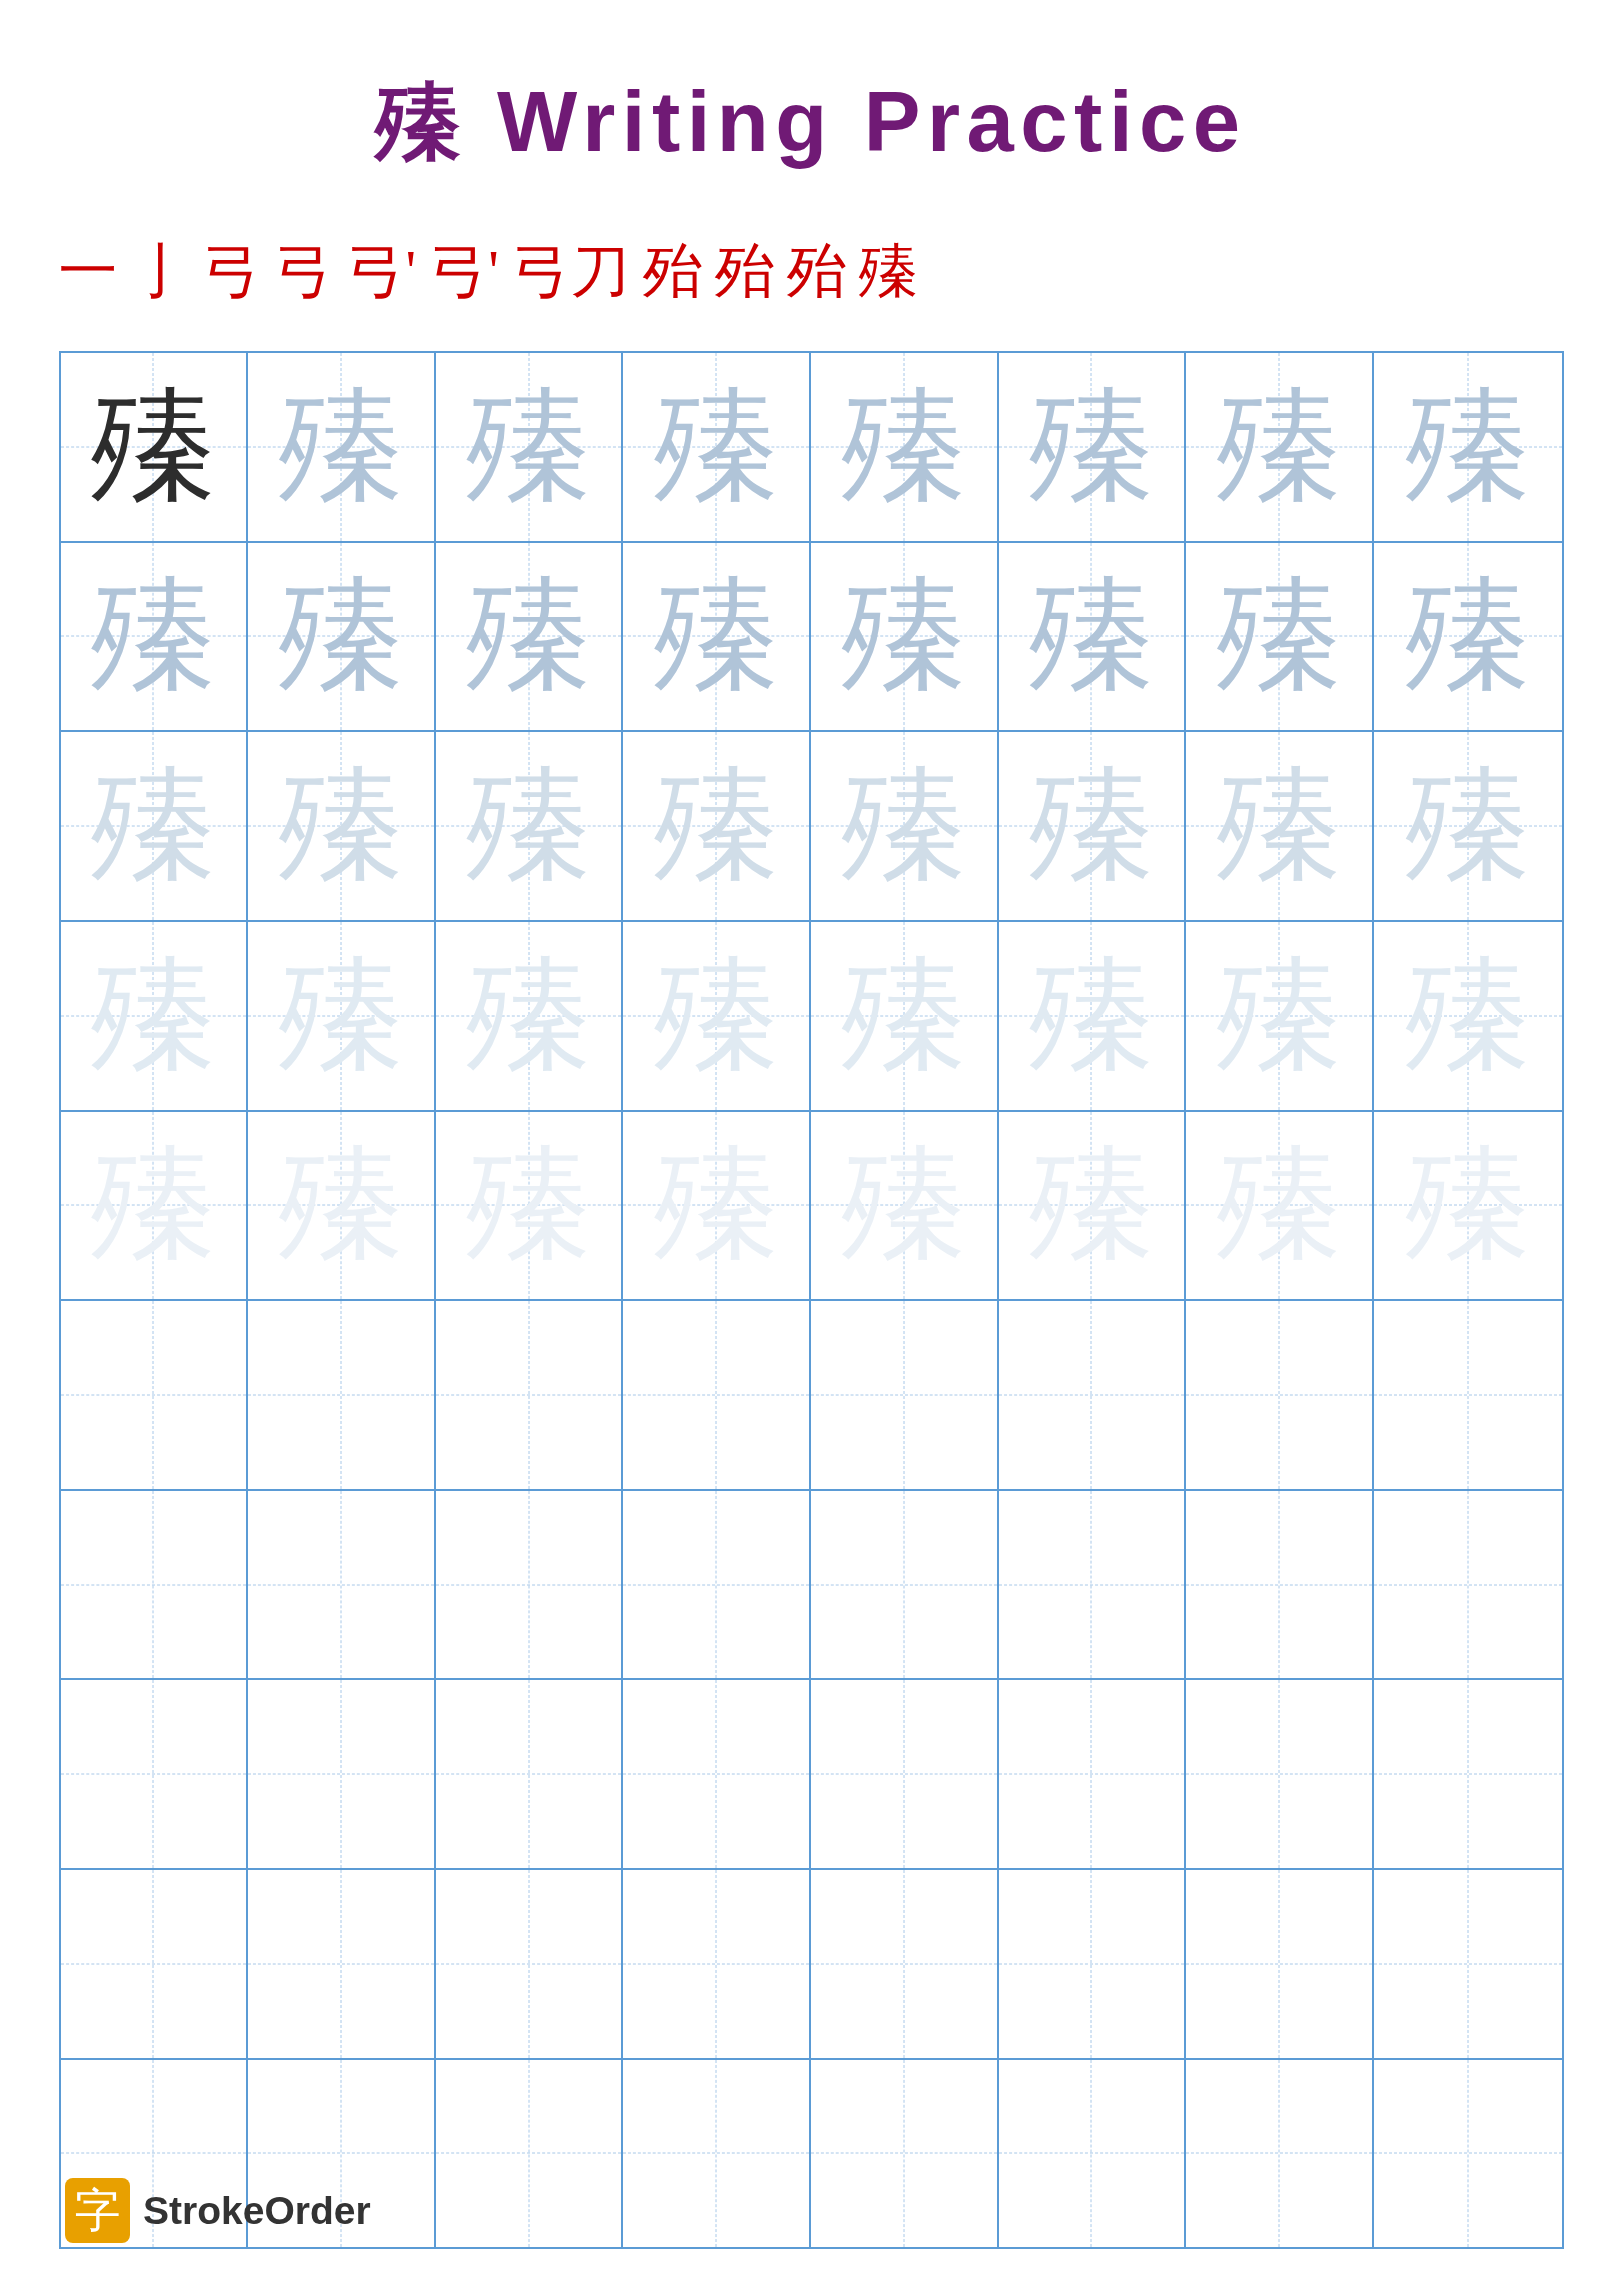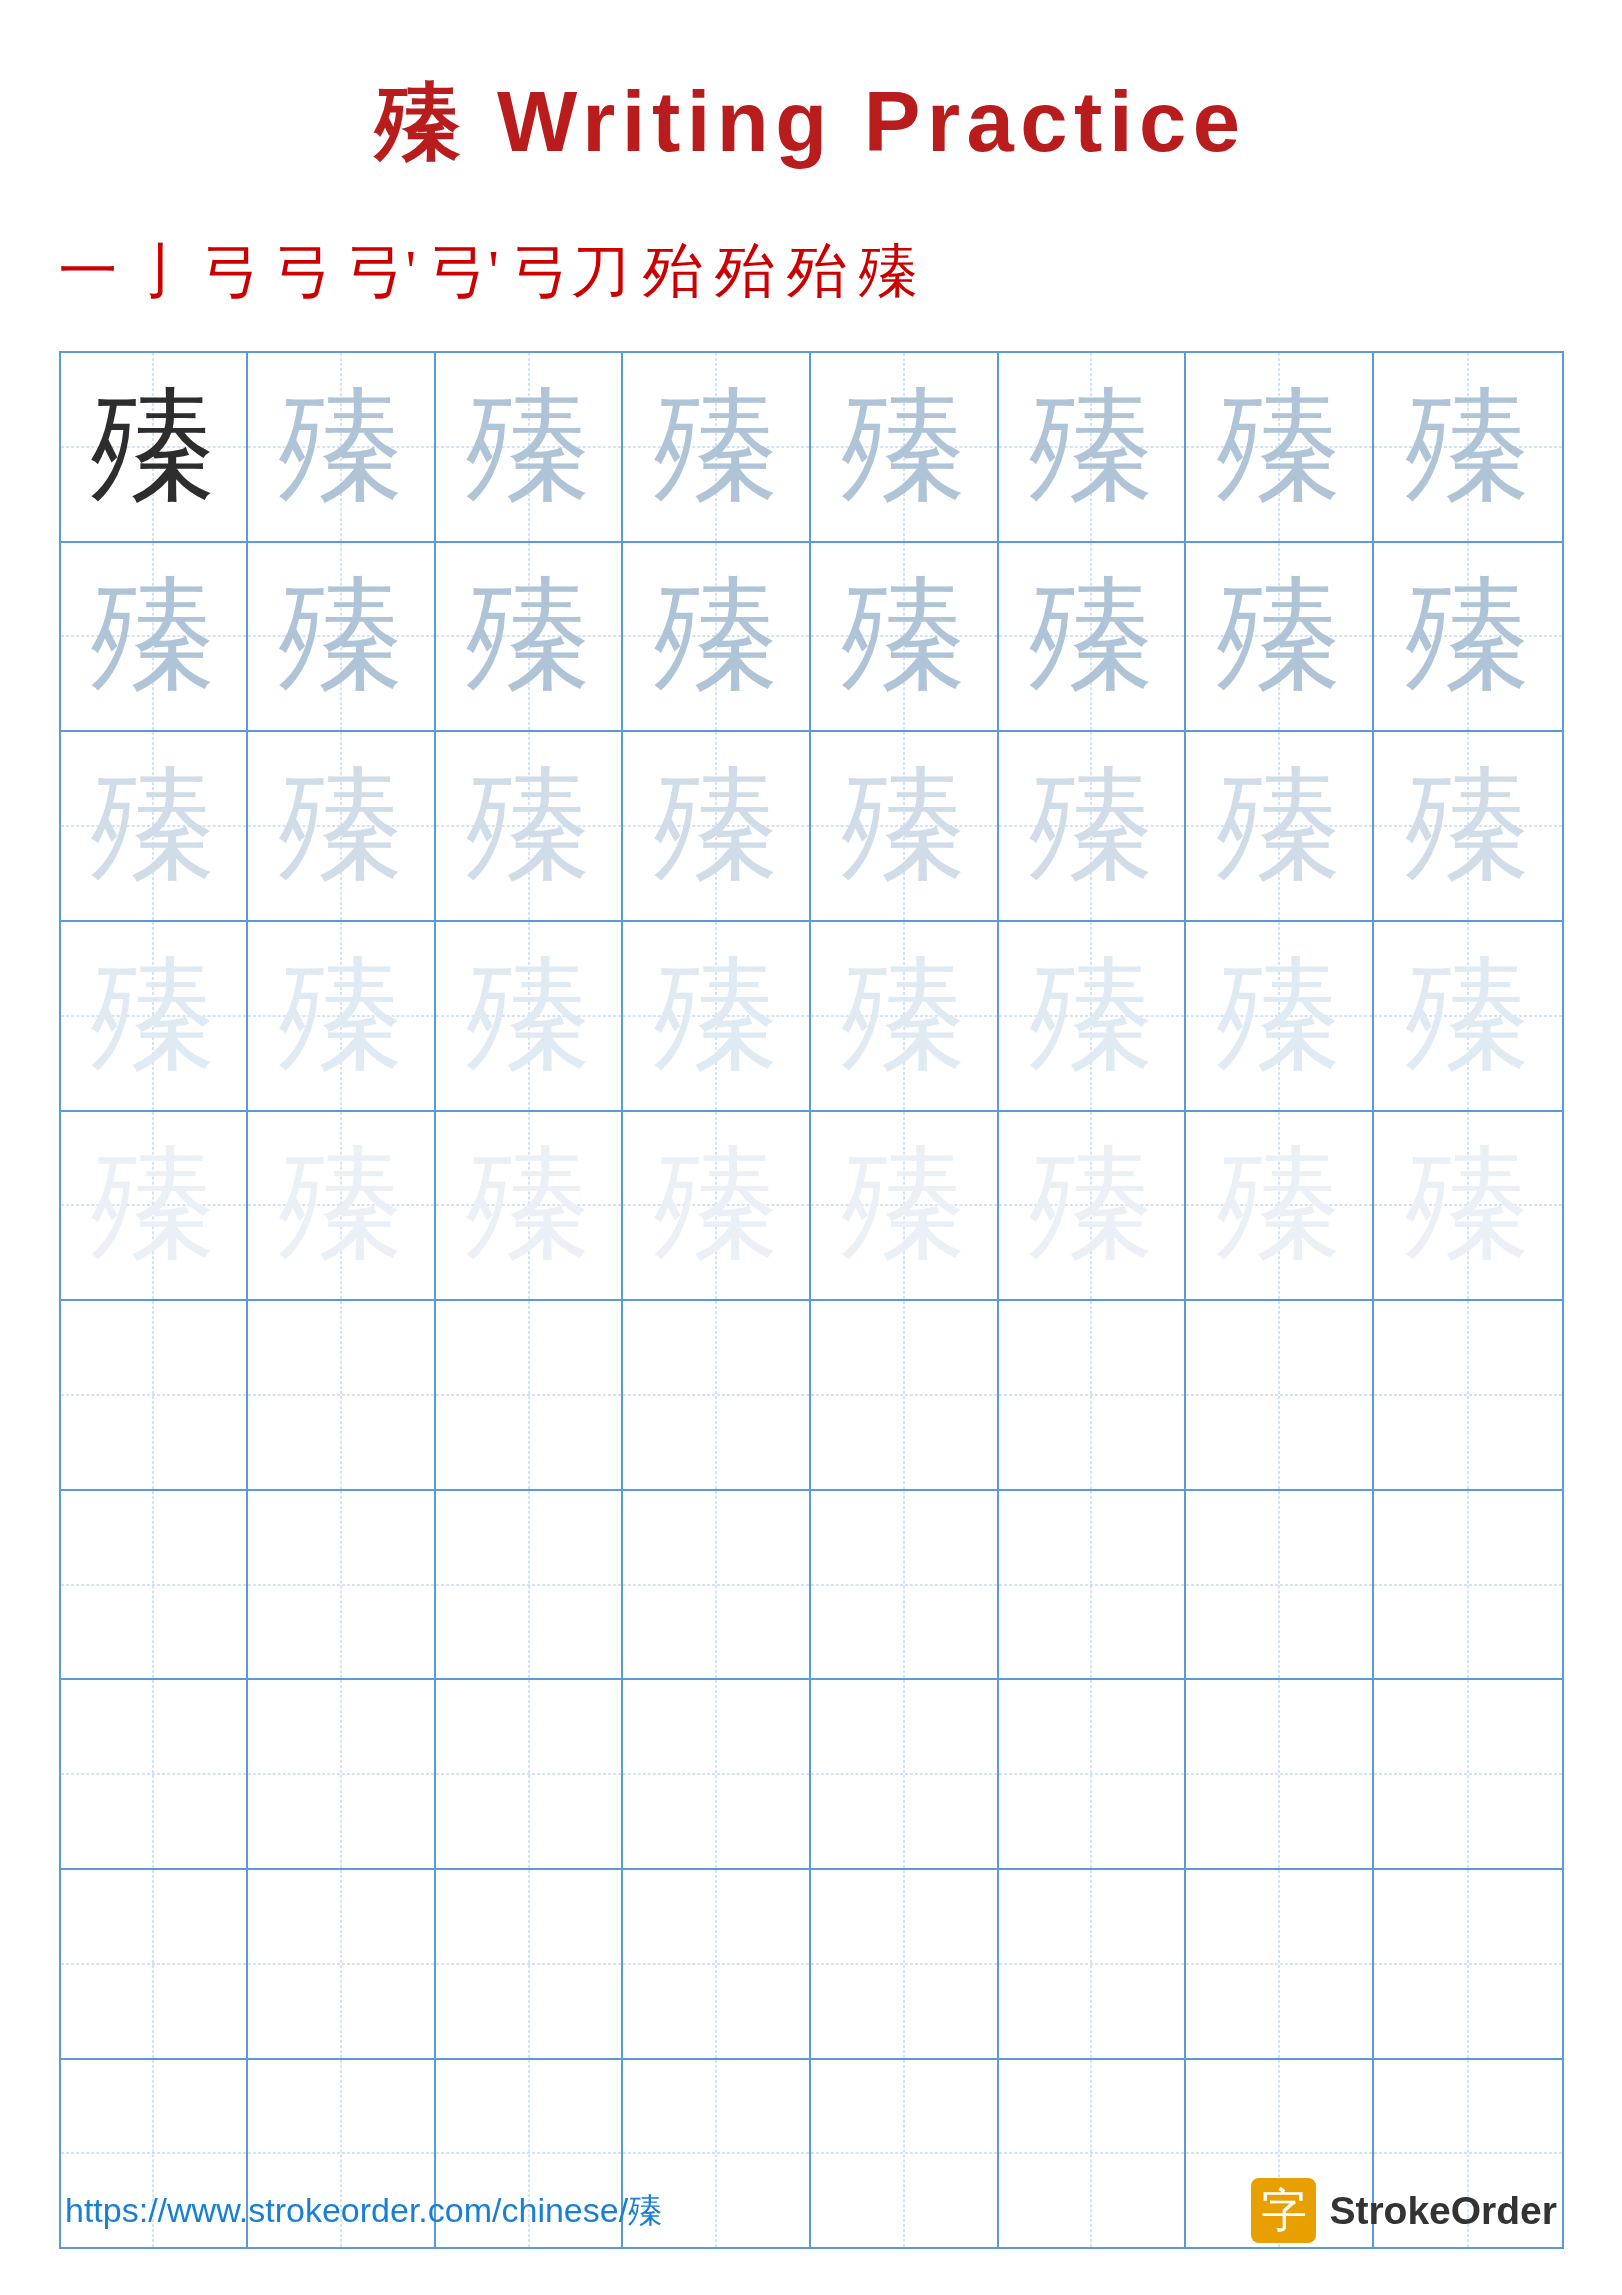--- a/index.html
+++ b/index.html
@@ -19,21 +19,21 @@
       background: #fff;
       display: flex;
       flex-direction: column;
       align-items: center;
     }
 
     .title {
       margin-top: 65px;
       font-size: 85px;
       font-weight: bold;
-      color: #b91c1c;
+      color: #701a75;
       font-family: sans-serif;
       letter-spacing: 6.5px;
     }
 
     .stroke-order-section {
       margin-top: 52px;
       width: 1505px;
       display: flex;
       align-items: center;
       gap: 19.6px;
@@ -401,21 +401,20 @@
       <div class="grid-cell empty-cell"></div>
       <div class="grid-cell empty-cell"></div>
       <div class="grid-cell empty-cell"></div>
       <div class="grid-cell empty-cell"></div>
       <div class="grid-cell empty-cell"></div>
     </div>
 
   </div>
 
   <div class="footer">
-    <span class="footer-url">https://www.strokeorder.com/chinese/殝</span>
     <div class="footer-logo">
       <div class="logo-icon">
         <span>字</span>
       </div>
       <span class="logo-text">StrokeOrder</span>
     </div>
   </div>
 
 </div>
 

